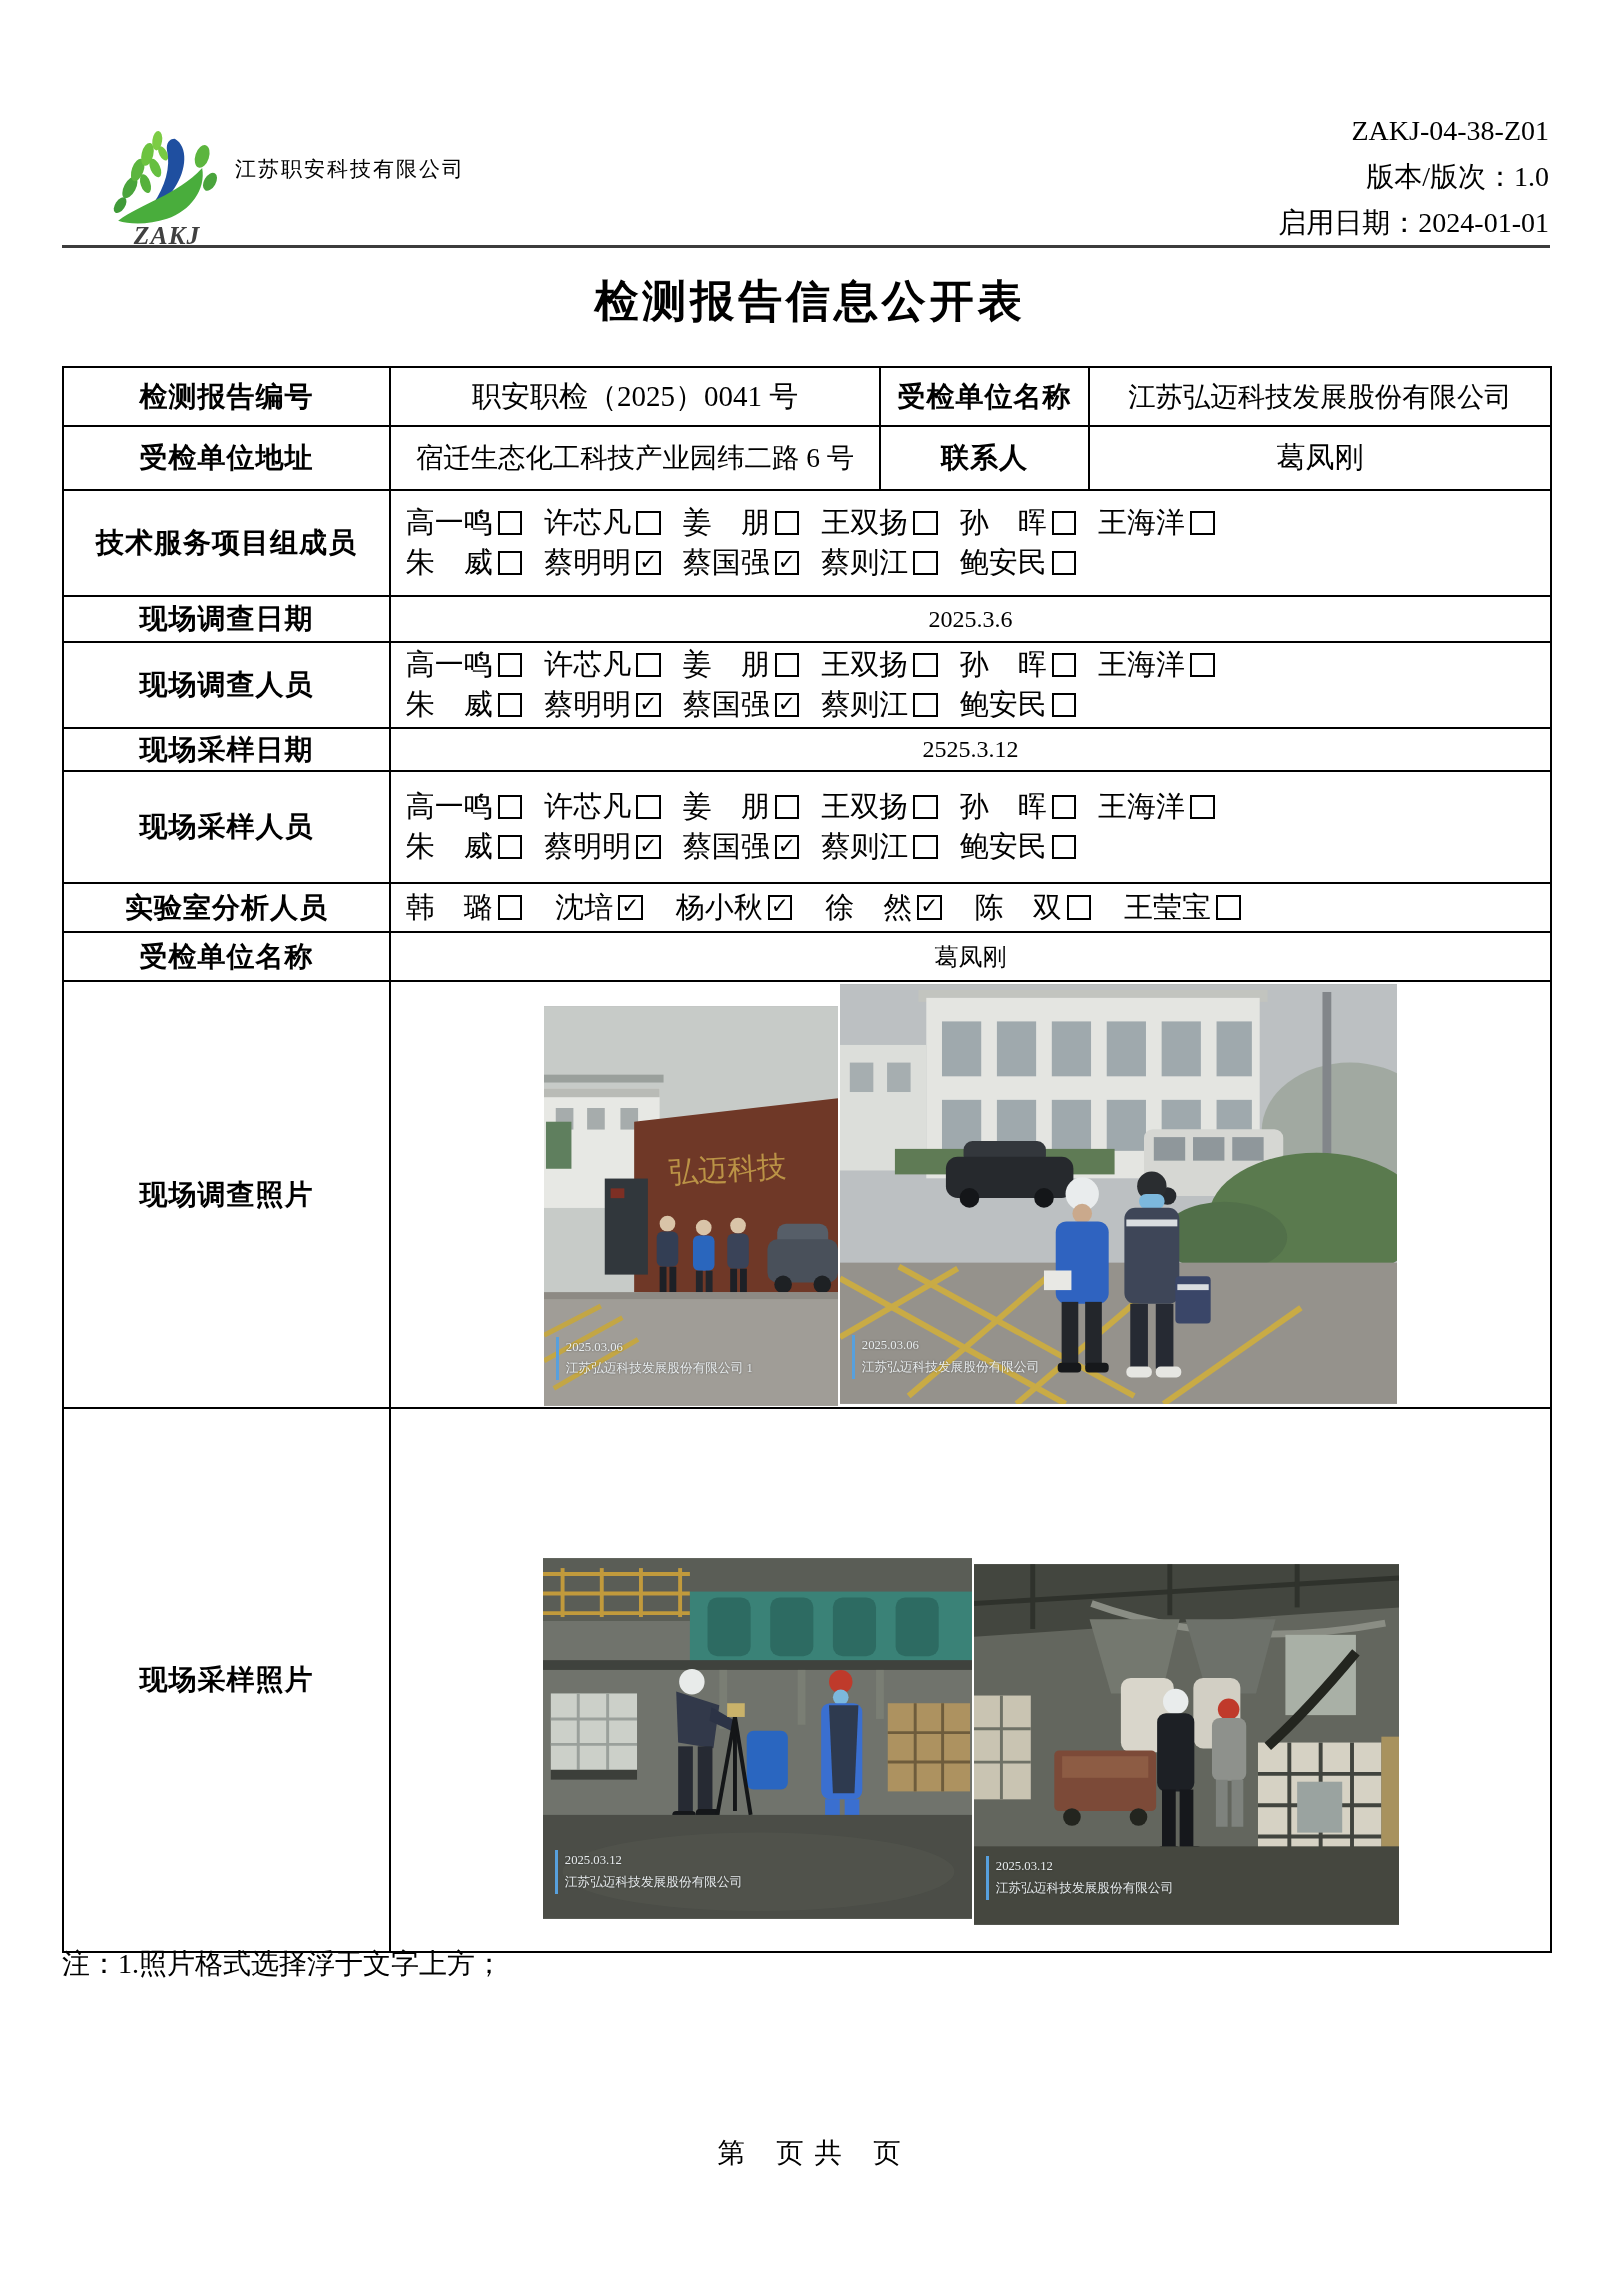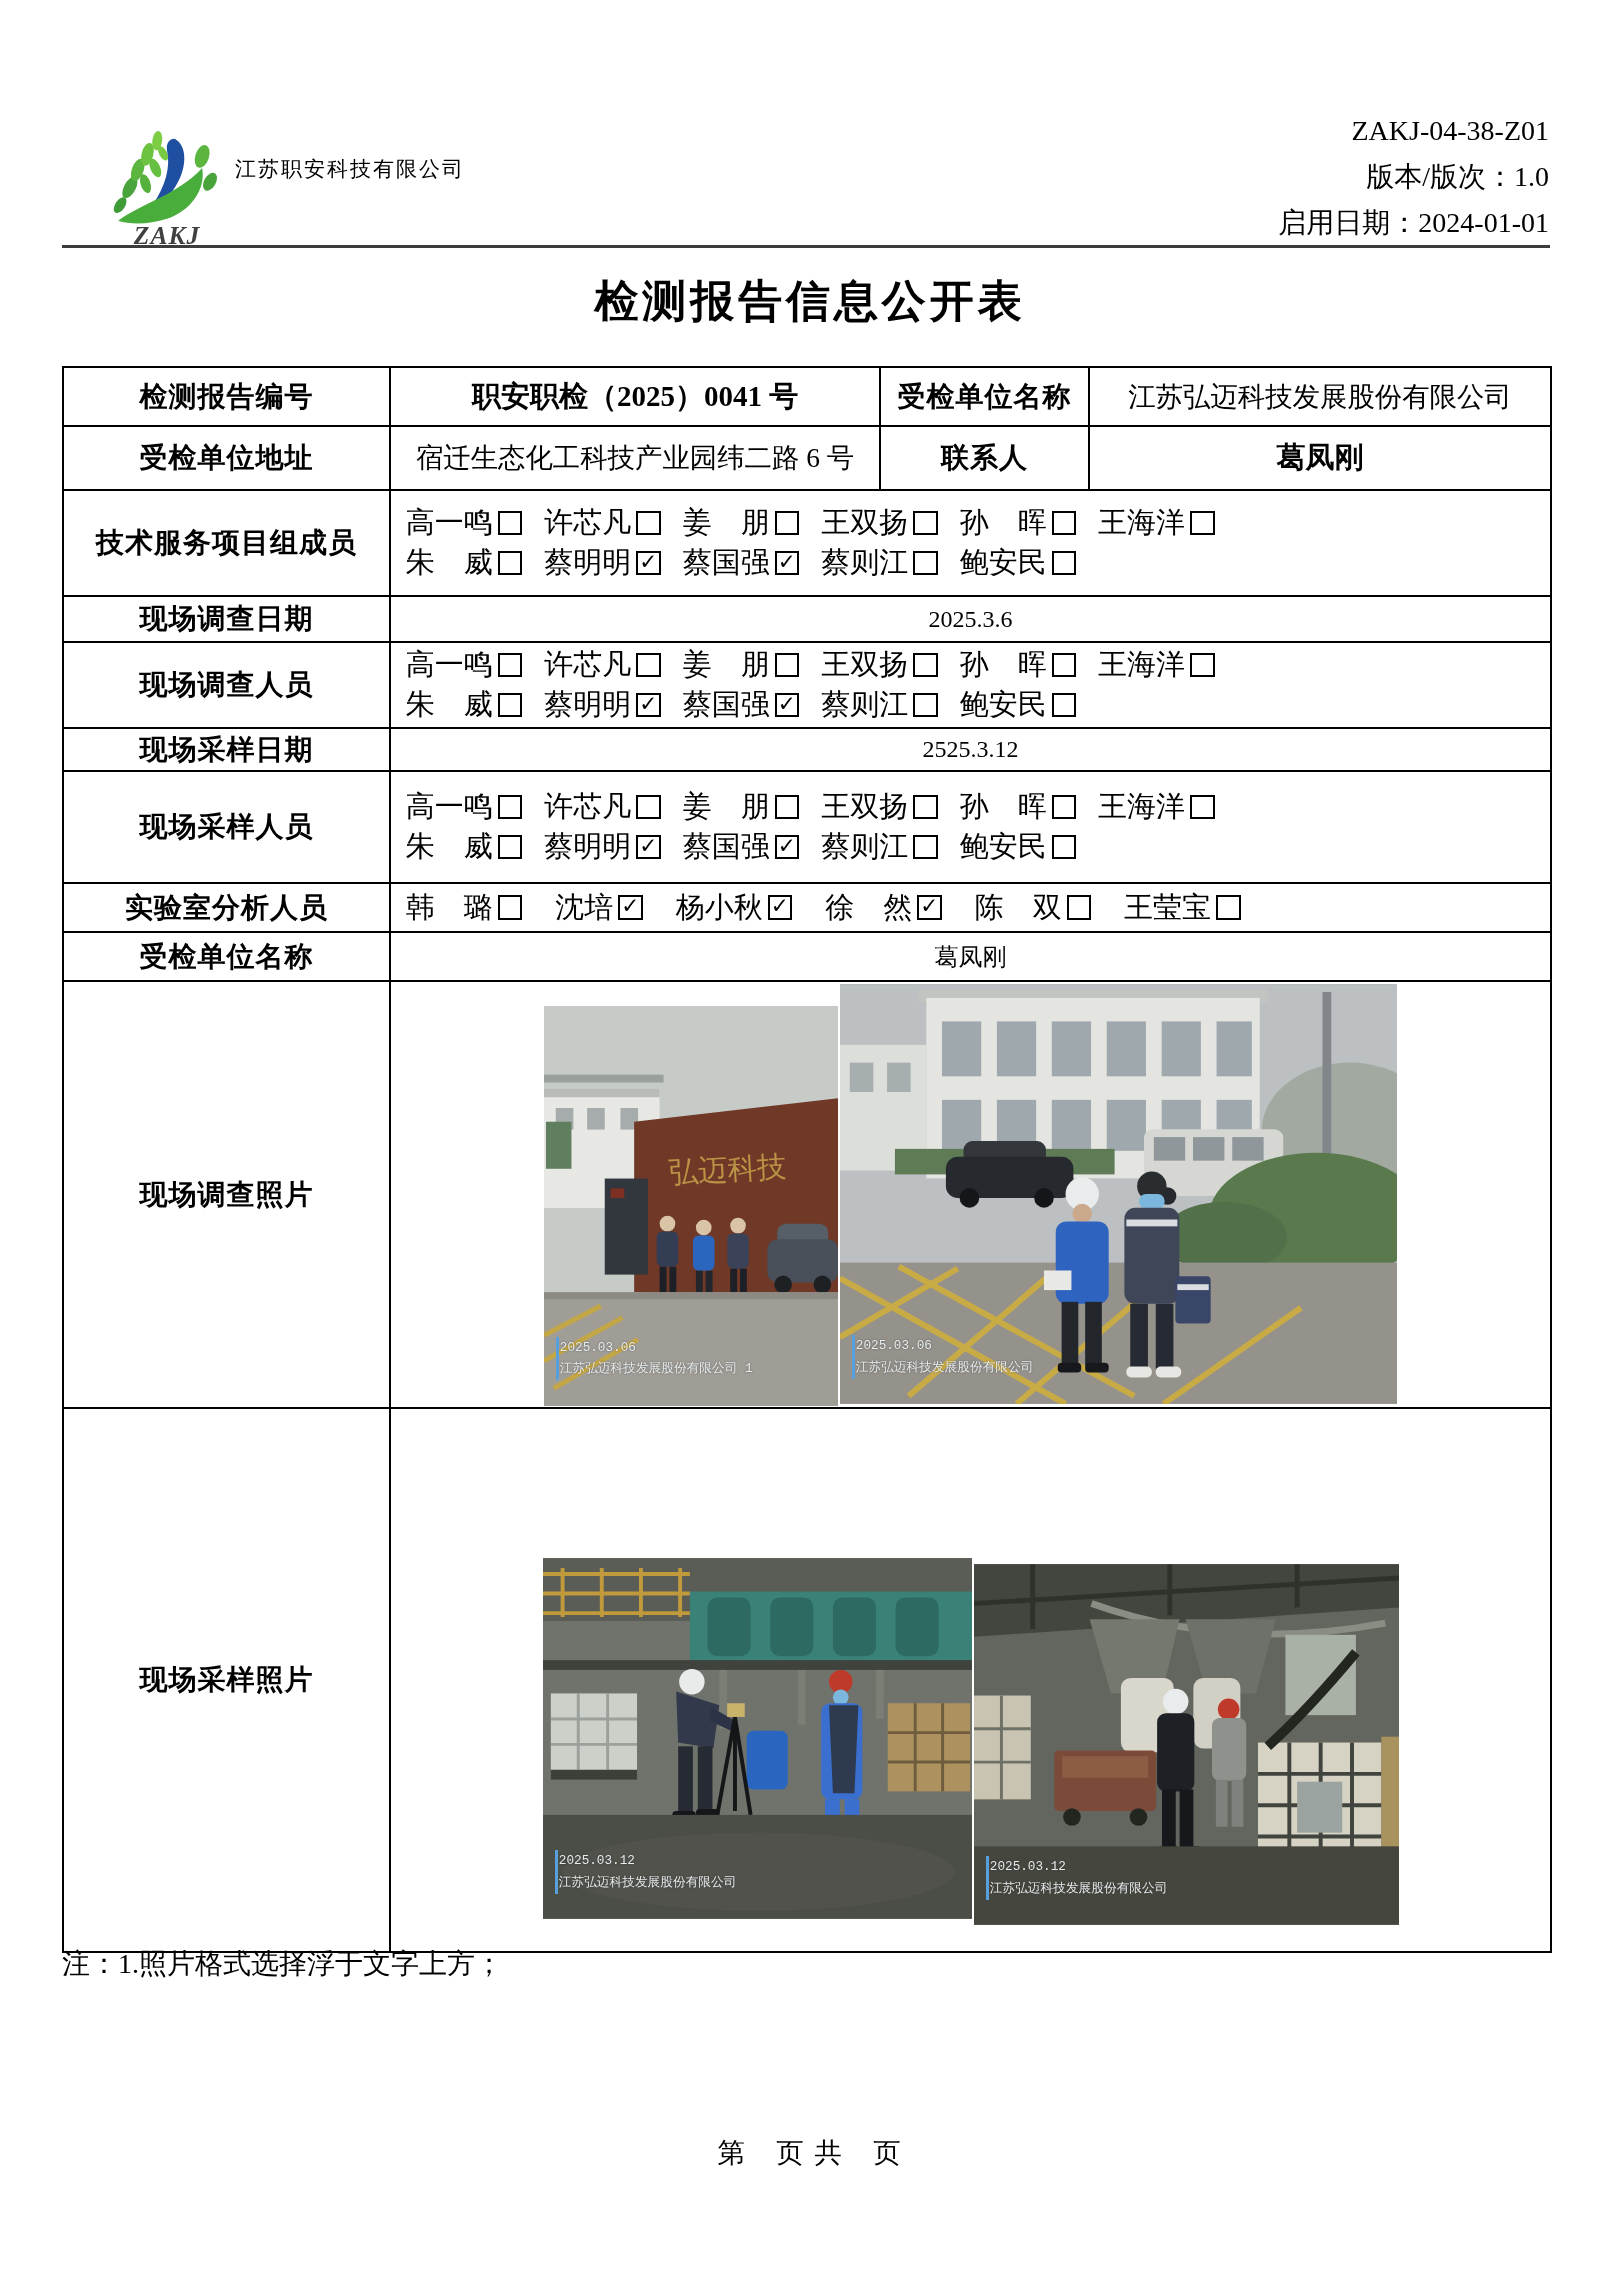--- a/index.html
+++ b/index.html
@@ -19,39 +19,39 @@
   
   .doc-title{position:absolute;left:0;top:272px;width:100%;text-align:center;
     font-family:"Liberation Sans","DejaVu Sans",sans-serif;
     font-size:44px;font-weight:bold;letter-spacing:3.9px;}
   
   table.main{position:absolute;left:62px;top:366px;width:1488px;
     border-collapse:collapse;table-layout:fixed;border:2.9px solid #000;}
   table.main td{border:2px solid #000;padding:0;vertical-align:middle;overflow:hidden;}
   .lbl{font-weight:bold;text-align:center;font-size:28px;letter-spacing:1px;}
   .val{text-align:center;font-size:24px;}
-  .val.b{font-weight:bold;font-size:29px;}
+  .val.b{font-weight:normal;font-size:29px;}
   .val.sm{font-size:27.4px;}
   .r1{height:59px}.r2{height:64px}.r3{height:106px}.r4{height:46px}.r5{height:86px}
   .r6{height:43px}.r7{height:112px}.r8{height:49px}.r9{height:49px}
   .r10{height:427px}.r11{height:544px}
   
   .staff-lines{display:flex;flex-direction:column;justify-content:space-evenly;height:100%;padding-left:14.7px;box-sizing:border-box;}
   .staff-line{display:flex;gap:22px;align-items:center;font-size:29px;}
   .staff-line.lab{gap:33px;}
   .person{display:inline-flex;align-items:center;}
   .pname{white-space:pre;}
   .cb{width:20.6px;height:20.6px;border:2.9px solid #000;margin-left:4.9px;display:inline-block;
       font-family:"DejaVu Sans",sans-serif;font-weight:bold;font-size:21.6px;line-height:18.6px;text-align:center;}
   
   .photo-cell{position:relative;}
   .photo{position:absolute;overflow:hidden;background:#9aa0a0;}
   .photo svg{display:block;}
-  .wm{position:absolute;left:11.8px;bottom:25.5px;border-left:3.9px solid #57a0dd;padding-left:1px;
-      color:rgba(238,243,246,.95);font-family:Liberation Mono, monospace;
+  .wm{position:absolute;left:11.8px;bottom:25.5px;border-left:3.9px solid #57a0dd;padding-left:7px;
+      color:rgba(238,243,246,.95);font-family:Liberation Serif, serif;
       font-size:12.7px;line-height:1.7;text-shadow:0 0 2px rgba(40,40,40,.6);}
   .wm .wm-cap{font-size:12.7px;}
   
   .note{position:absolute;left:62px;top:1945px;font-size:28px;}
   .page-footer{position:absolute;left:0;top:2135px;width:100%;text-align:center;font-size:27.4px;letter-spacing:2px;}
 </style>
 </head>
 <body>
 
 <div class="page">

